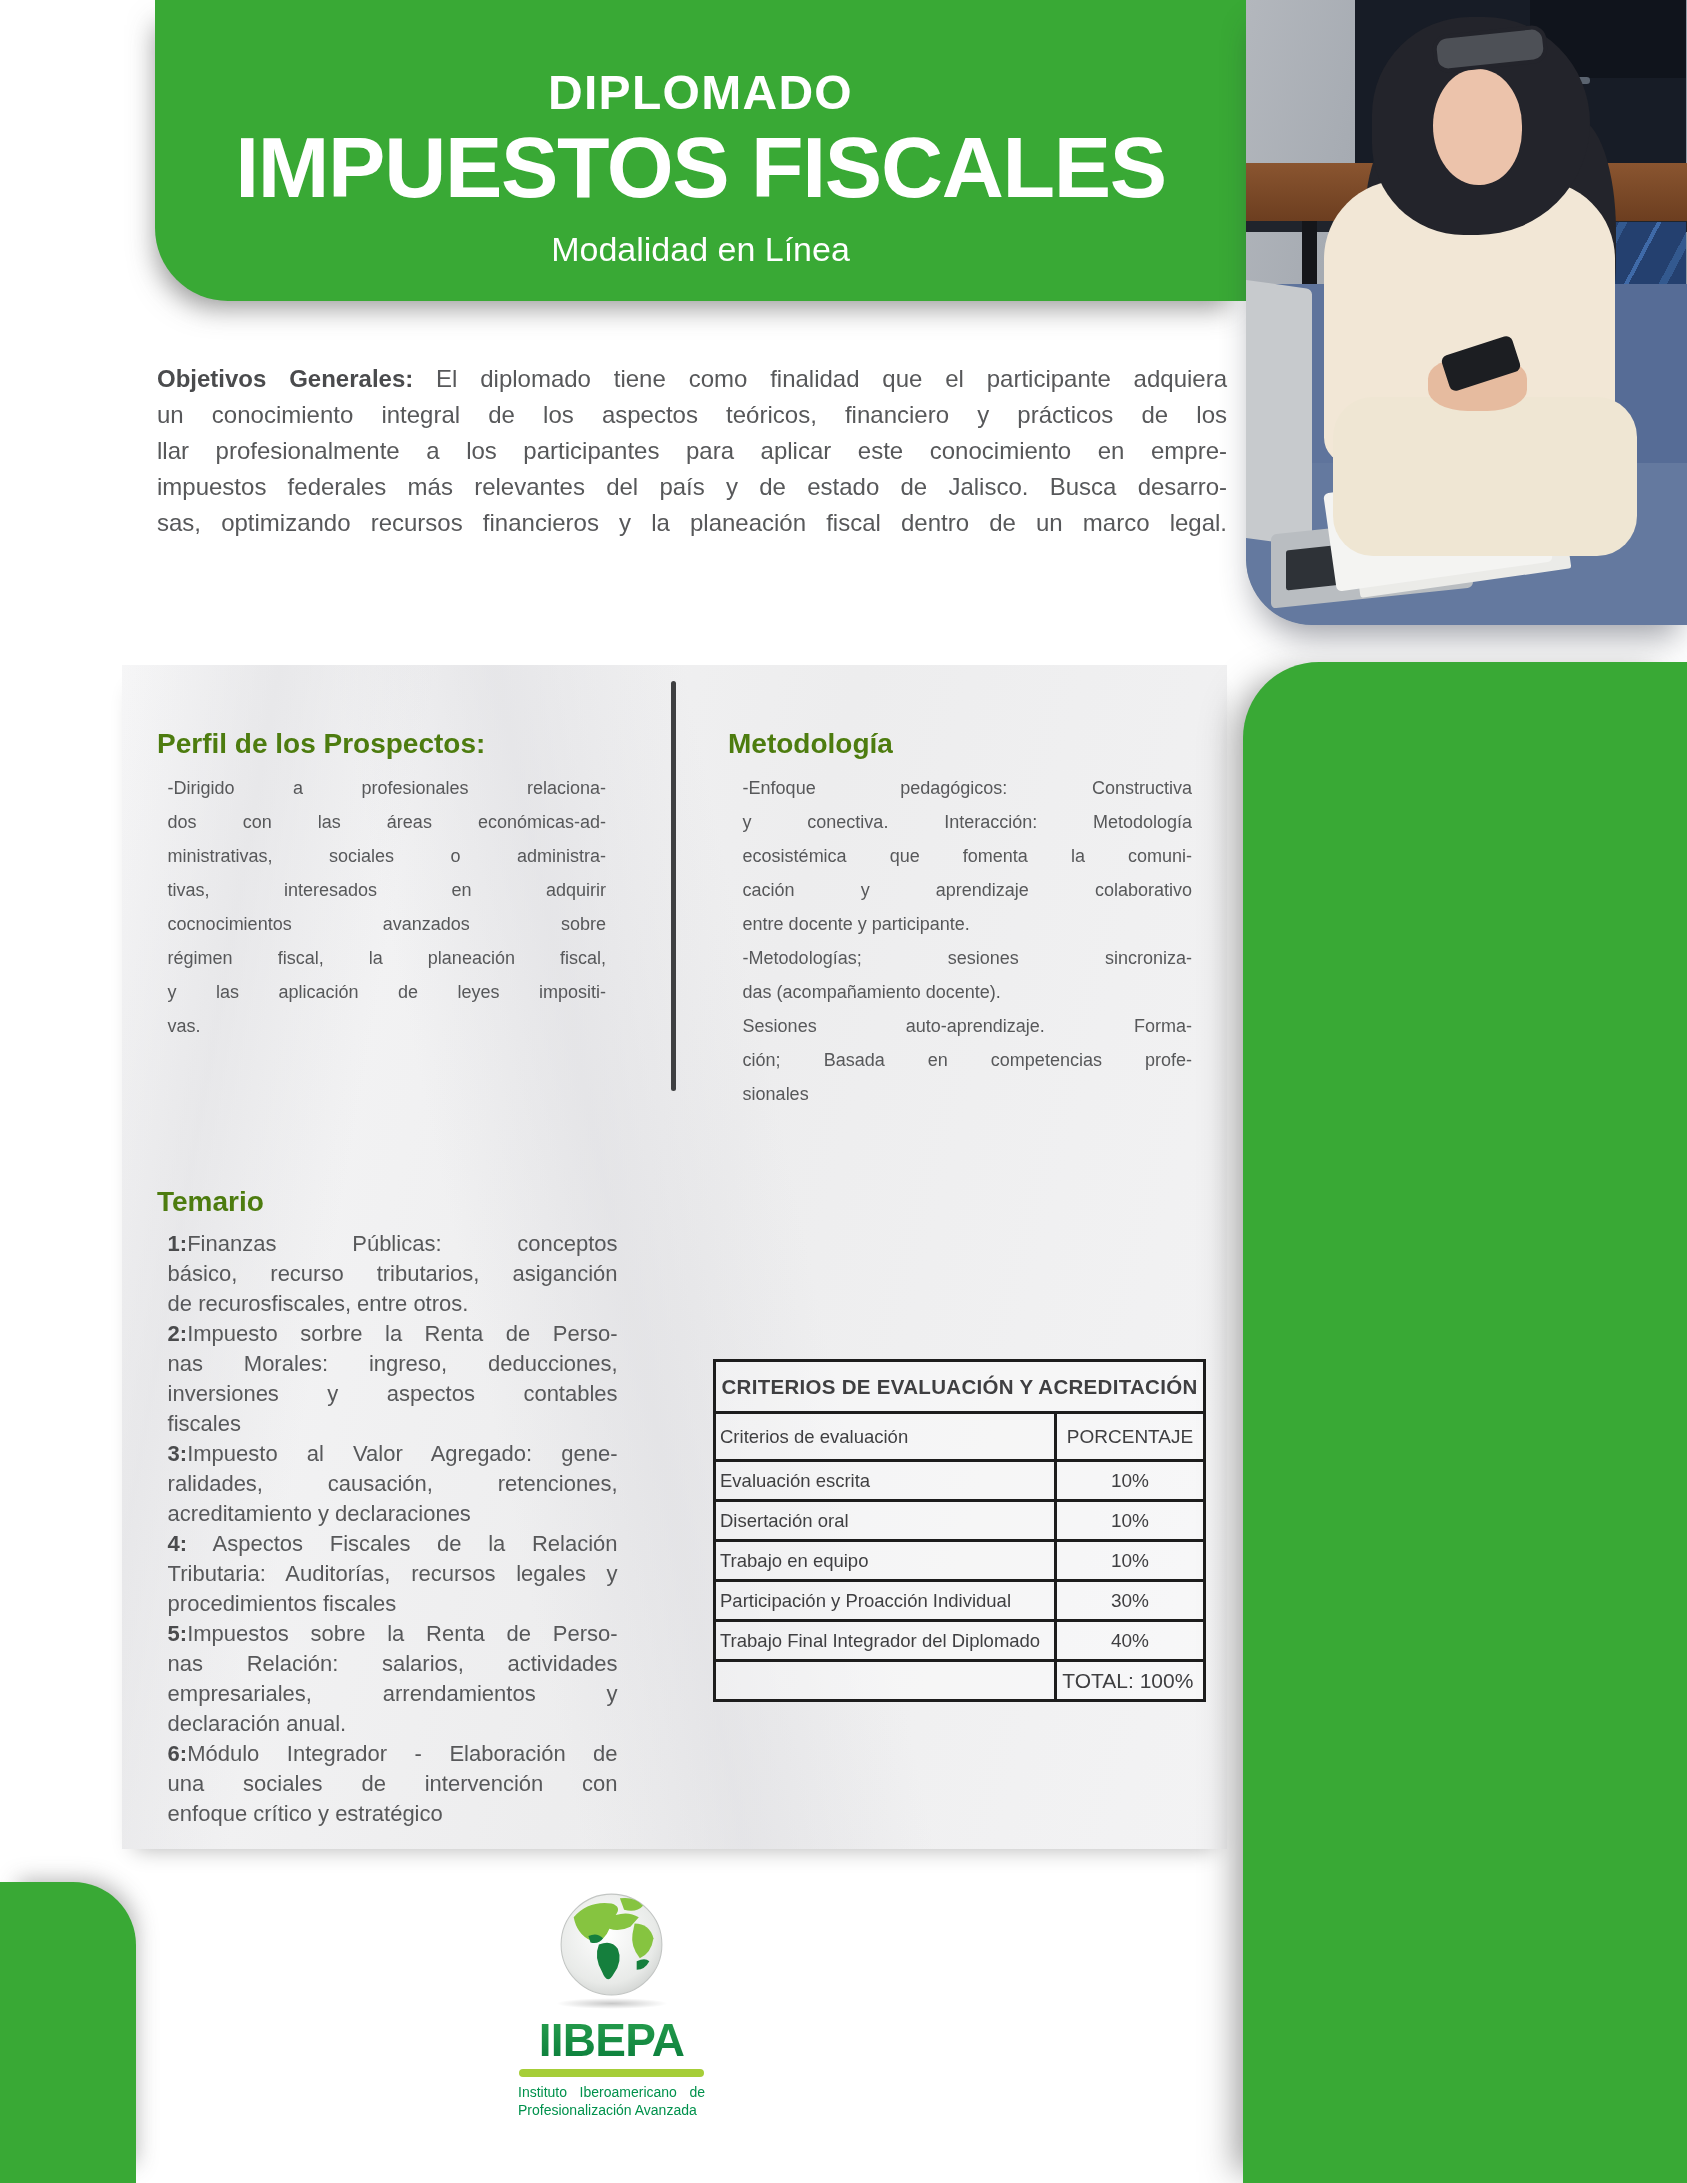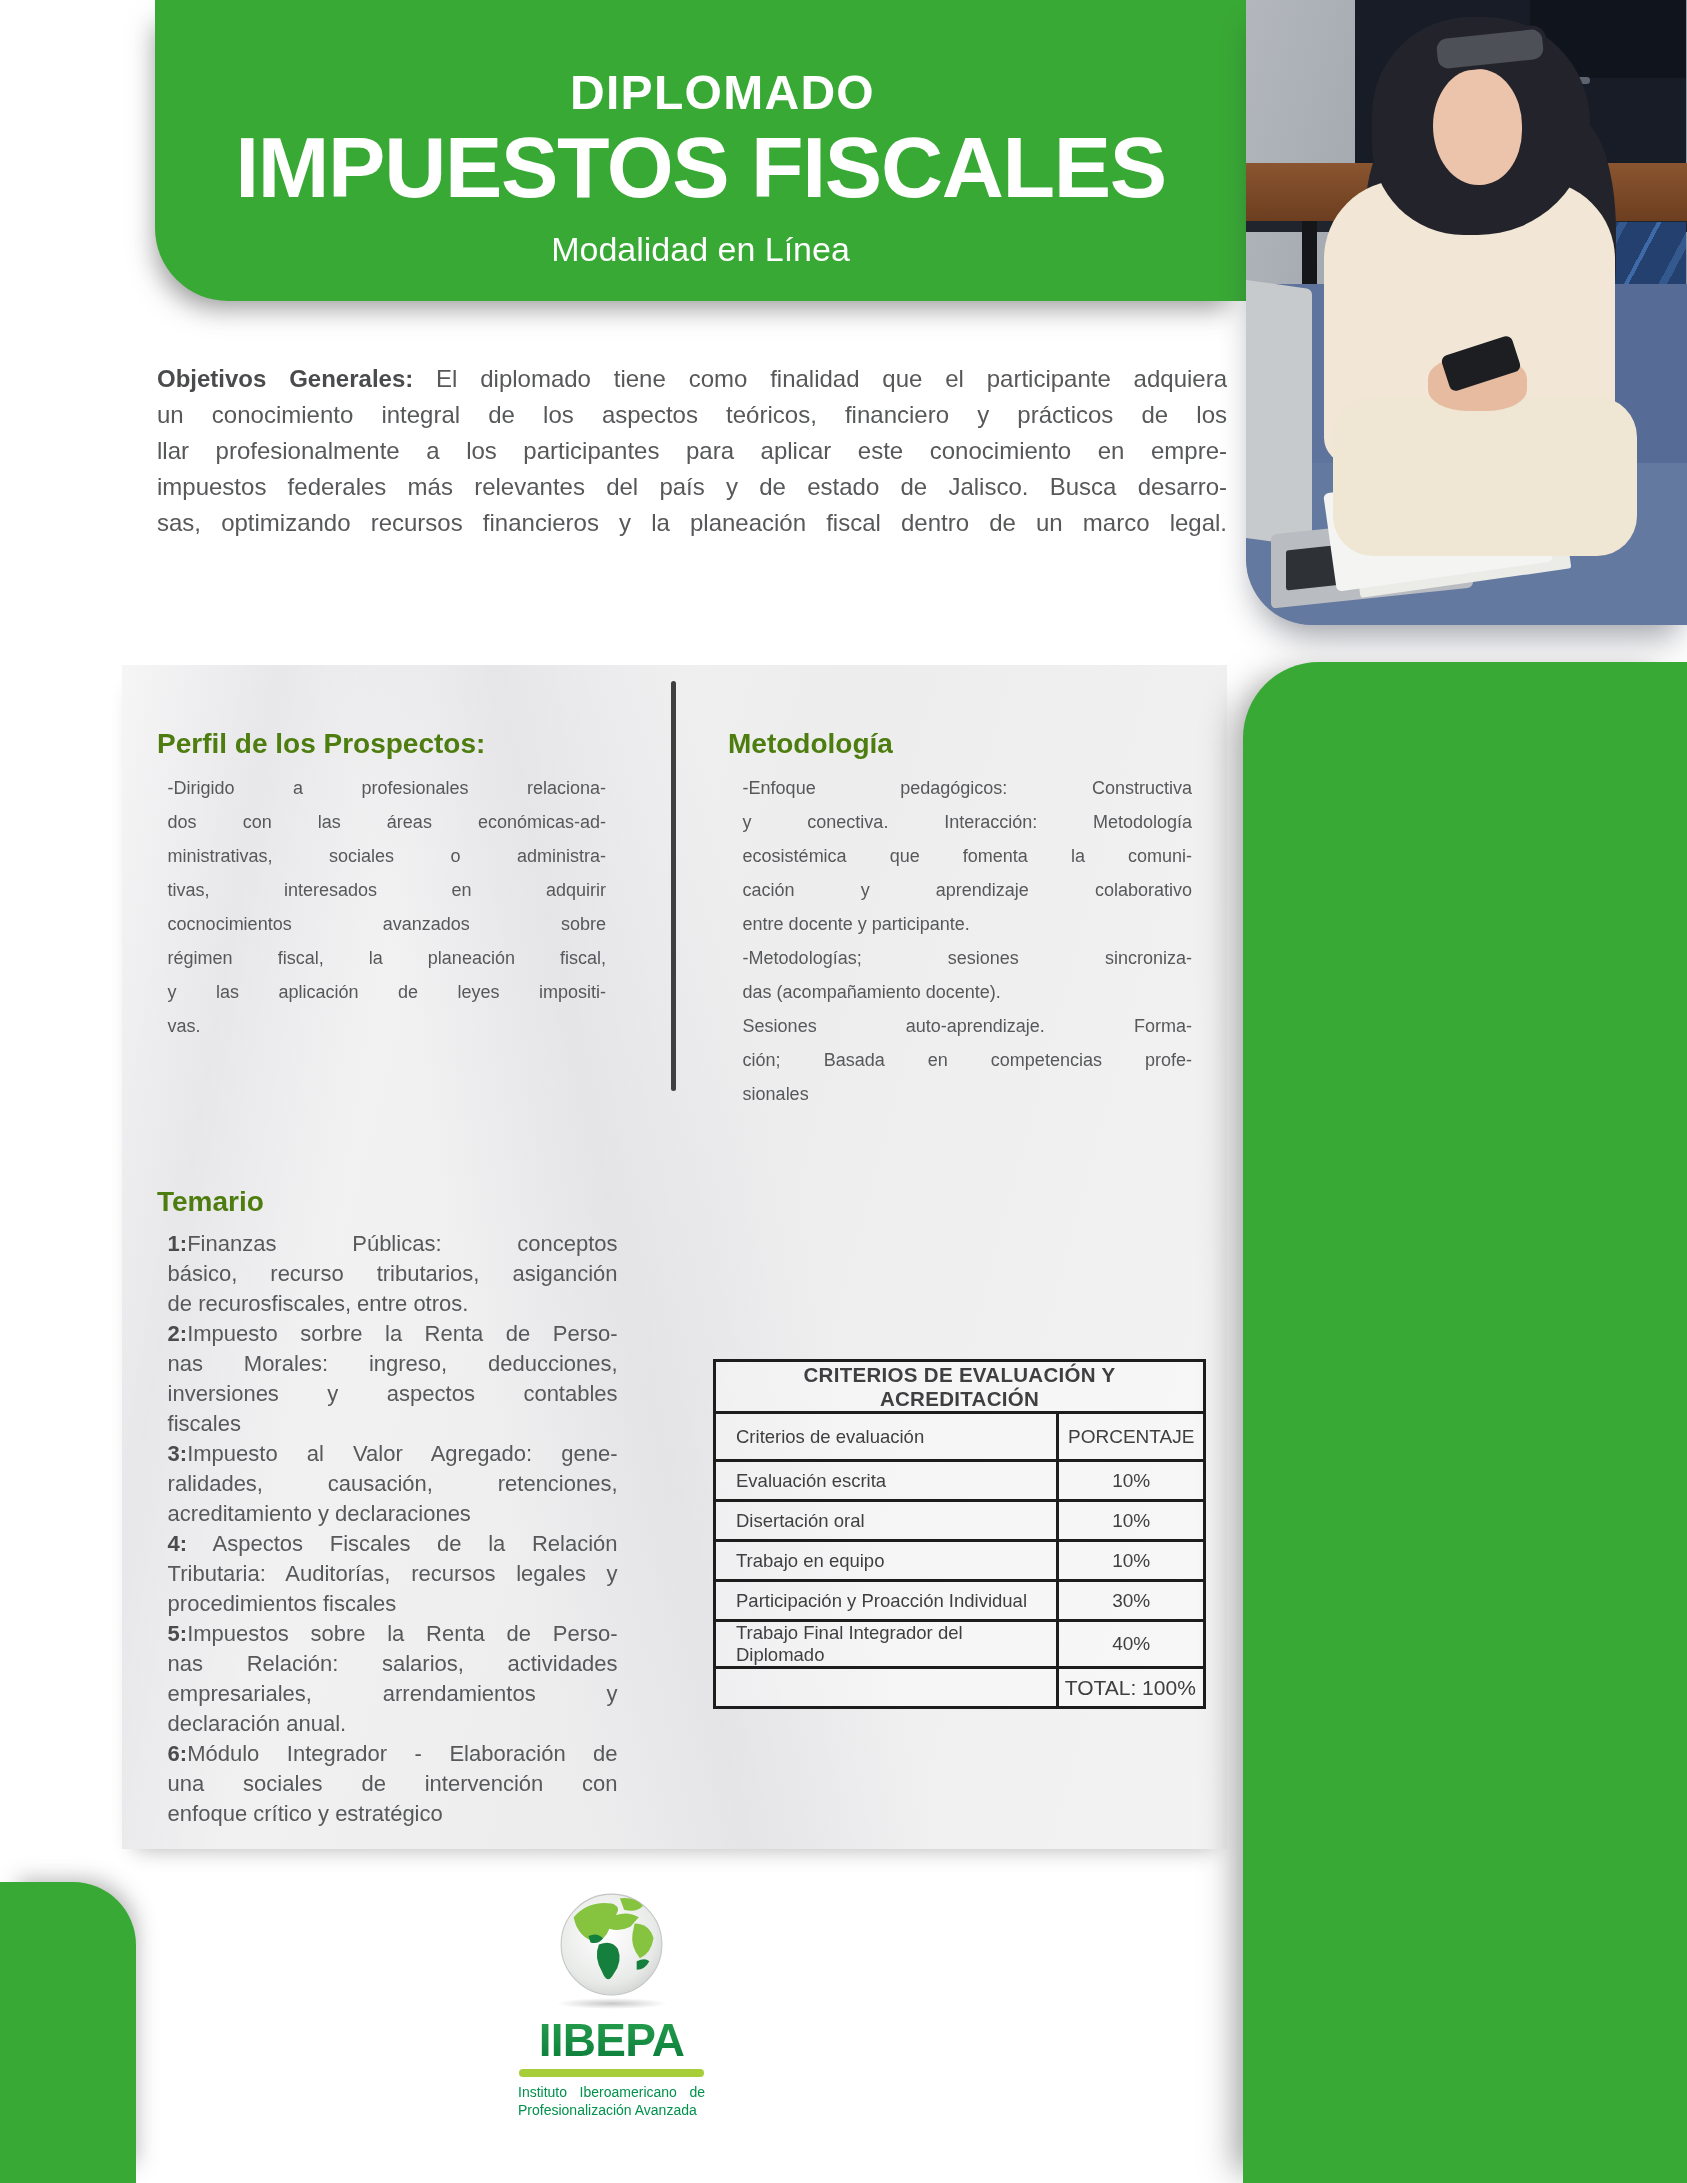--- a/index.html
+++ b/index.html
@@ -7,21 +7,21 @@
     position:relative;width:1687px;height:2183px;overflow:hidden;background:#ffffff;
     font-family:"Liberation Sans",sans-serif;color:#57585a;
   }
   
   .green-header{
     position:absolute;left:155px;top:0;width:1091px;height:301px;
     background:#39a935;border-radius:0 0 0 73px;
     box-shadow:-8px 16px 26.5px -9.3px rgba(70,70,70,.55);
     text-align:center;color:#ffffff;
   }
-  .kicker{position:absolute;left:0;top:65px;width:100%;font-size:48px;font-weight:bold;letter-spacing:1.3px;padding-left:22px;}
+  .kicker{position:absolute;left:0;top:65px;width:100%;font-size:48px;font-weight:bold;letter-spacing:1.3px;}
   .big-title{position:absolute;left:0;top:118px;width:100%;font-size:86px;font-weight:bold;letter-spacing:-1.3px;}
   .subtitle{position:absolute;left:0;top:230px;width:100%;font-size:34px;font-weight:normal;}
   
   .hero{position:absolute;left:1246px;top:0;width:441px;height:625px;border-radius:0 0 0 66px;overflow:hidden;
     background:linear-gradient(105deg,#b3b7bd 0%,#9ba1a9 45%,#8e96a2 100%);
     box-shadow:0 20px 33px -9.3px rgba(40,45,60,.45);}
   .hero div{position:absolute;}
   .hx-cabinet{left:109px;top:0;width:331px;height:165px;background:#171c26;}
   .hx-cabinet2{left:284px;top:0;width:156px;height:78px;background:#10141c;}
   .hx-handle{left:165px;top:77px;width:179px;height:6.6px;background:#5b6470;border-radius:3.3px;}
@@ -64,21 +64,21 @@
   .vdivider{position:absolute;left:671px;top:681px;width:4.6px;height:410px;background:#3e3f41;border-radius:2.6px;}
   .metodologia{position:absolute;left:728px;top:728px;width:464px;}
   .metodologia .sec-body{margin-left:14.6px;}
   .temario{position:absolute;left:157px;top:1186px;width:463px;}
   .temario .sec-body{margin-left:10.6px;font-size:22px;line-height:30px;width:450px;}
   .tline{text-align:justify;}
   .tline.jl{text-align-last:justify;}
   .tline b{color:#4a4b4d;}
   
   .criteria{position:absolute;left:713px;top:1359px;width:493px;border-collapse:collapse;color:#3f3f41;background:rgba(255,255,255,.4);}
-  .criteria td{border:3.3px solid #1d1d1d;padding:0 20px;vertical-align:middle;}
+  .criteria td{border:3.3px solid #1d1d1d;padding:0 4px;vertical-align:middle;}
   .criteria .ttl{height:49px;font-size:20.5px;font-weight:bold;text-align:center;letter-spacing:0.3px;}
   .criteria .hdr{height:45px;font-size:22px;}
   .criteria .hdrp{height:45px;font-size:19px;text-align:center;padding:0 4px;}
   .criteria .c1{font-size:18.5px;height:37px;}
   .criteria .pct{font-size:19px;text-align:center;}
   .criteria .total{font-size:21px;text-align:left;padding:0 5.3px;}
   
   .right-green{position:absolute;left:1243px;top:662px;width:444px;height:1522px;background:#39a935;
     border-radius:76px 0 0 0;box-shadow:-20px 0 32px -12px rgba(70,70,70,.5);}
   .bottom-green{position:absolute;left:0;top:1882px;width:136px;height:301px;background:#39a935;

